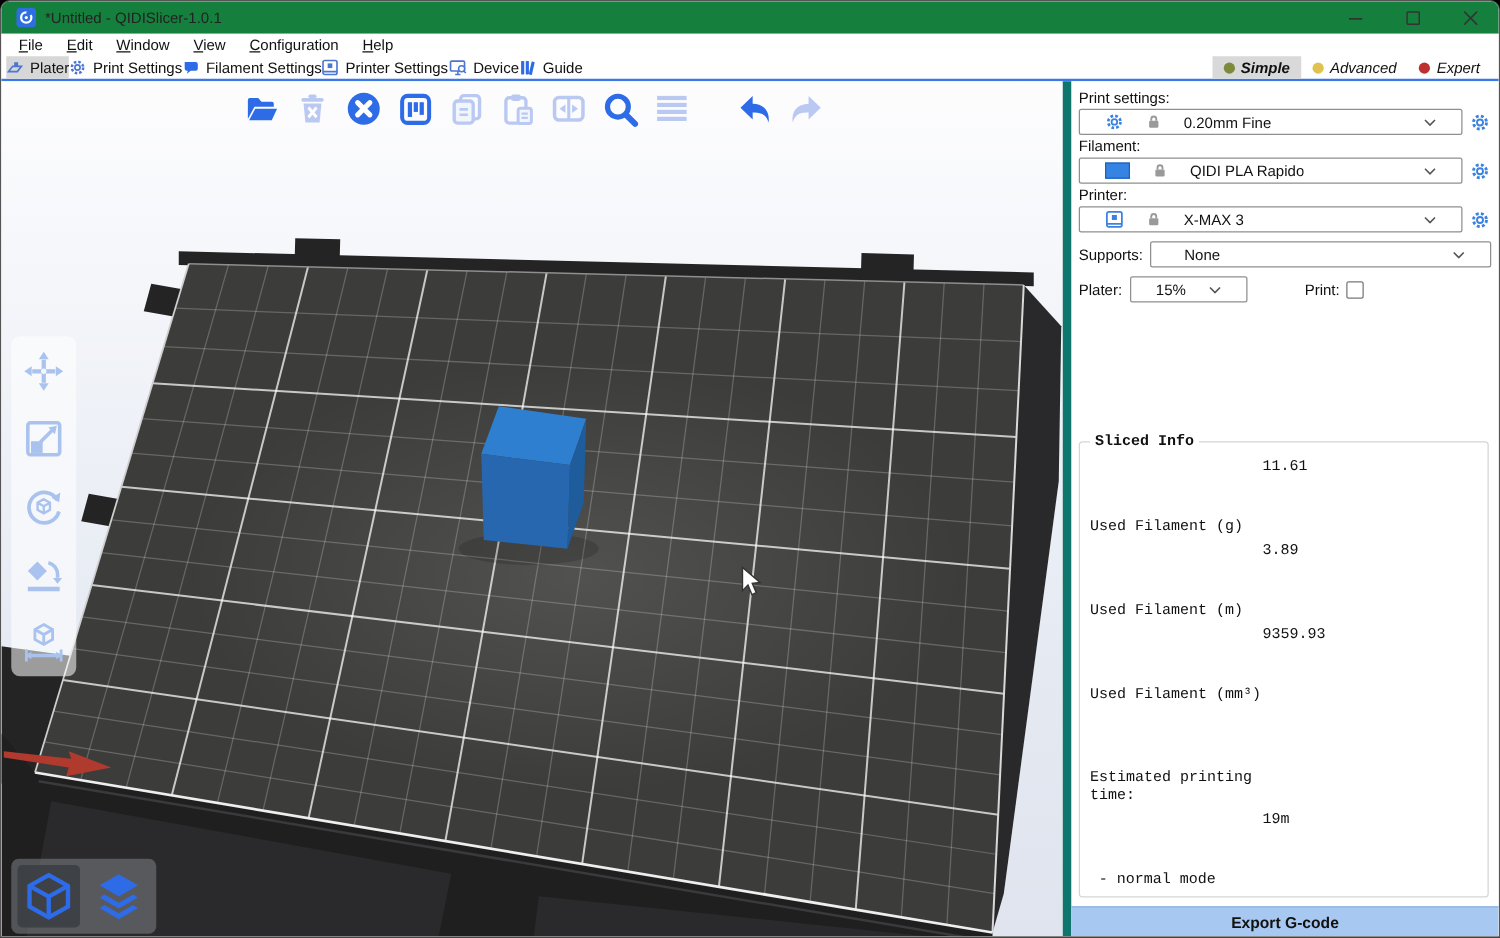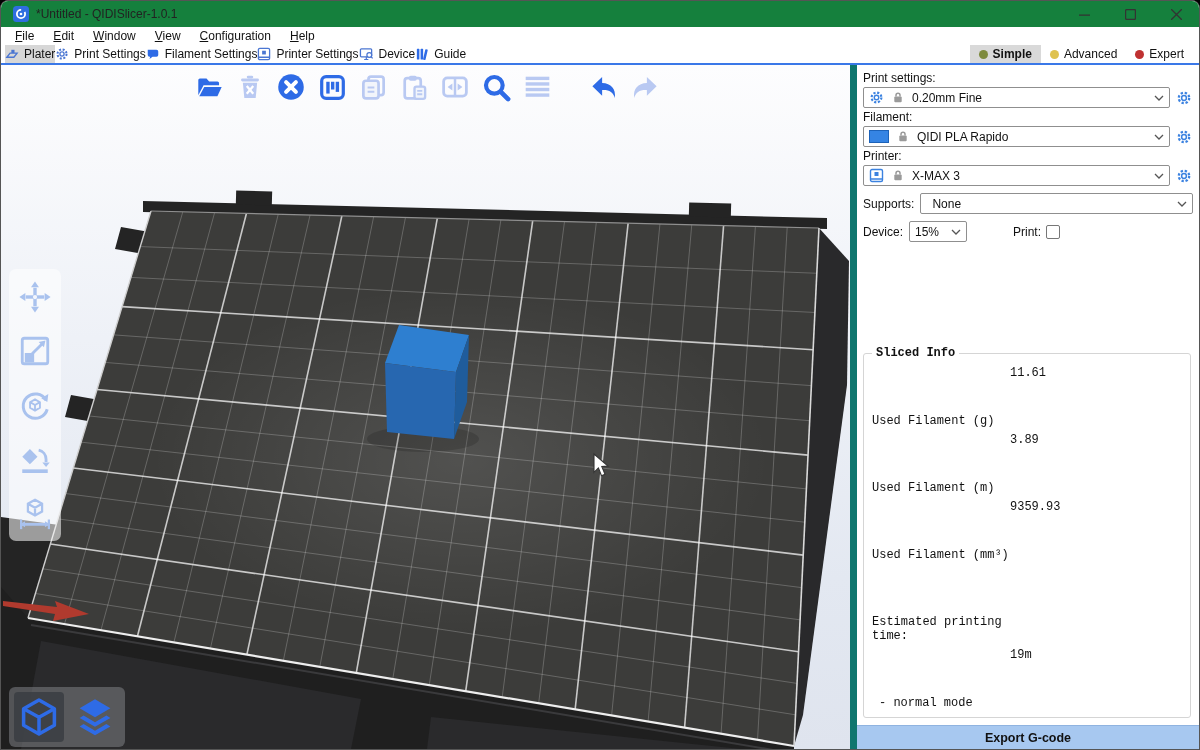--- a/index.html
+++ b/index.html
@@ -17,21 +17,21 @@
   
   .menubar { height:18px; background:#fff; display:flex; align-items:center; gap:19px; padding-left:14px; font-size:12px; color:#111; }
   .menu-item u { text-decoration:underline; }
 
   
   .tabbar { height:20px; background:#fff; display:flex; align-items:stretch; padding-left:4px; border-bottom:2px solid #3a78e8; }
   .tab { display:flex; align-items:center; gap:5px; padding:0 0; font-size:12px; color:#111; }
   .tab.selected { background:#d7d7d7; }
   .tab svg { flex:0 0 auto; }
   .modes { margin-left:auto; display:flex; align-items:stretch; padding-right:6px; }
-  .mode { display:flex; align-items:center; gap:5px; padding:0 9px; font-size:12px; color:#111; }
+  .mode { display:flex; align-items:center; gap:5px; padding:0 9px; font-size:12px; color:#111;font-style:italic; }
   .mode.selected { background:#d9d9d9; font-weight:bold; }
   .mode-dot { width:9px; height:9px; border-radius:50%; }
 
   
   .main { display:flex; height:684px; }
   .viewport { position:relative; width:849px; height:100%; overflow:hidden;
     background:linear-gradient(180deg,#fdfdfe 0%,#eef1f7 40%,#e3e8f1 75%,#dfe4ee 100%); }
   .scene { position:absolute; inset:0; }
 
   
@@ -51,21 +51,21 @@
   .view-toggles { position:absolute; left:8px; bottom:2px; display:flex; gap:6px; padding:5px;
     background:rgba(125,128,133,0.55); border-radius:6px; z-index:3; }
   .vt-btn { width:50px; height:50px; display:flex; align-items:center; justify-content:center; border-radius:4px; color:#2e6be6; }
   .vt-btn.active { background:rgba(58,61,66,0.85); }
 
   
   .panel { flex:1; background:#fff; border-left:7px solid #0f766e; display:flex; flex-direction:column; padding:4px 6px 0 6px; font-size:12px; color:#111; }
   .plabel { margin:2px 0 2px 0; }
   .combo-row { display:flex; align-items:center; gap:5px; }
   .combo { flex:1; height:21px; border:1px solid #8f8f8f; border-radius:2px; background:#fff;
-    display:flex; align-items:center; gap:8px; padding:0 5px; }
+    display:flex; align-items:center; gap:18px; padding:0 20px; }
   .combo .val { white-space:nowrap; overflow:hidden; }
   .combo .chev { margin-left:auto; }
   .swatch { width:20px; height:13px; border:1px solid #1c62b9; flex:0 0 auto; }
   .gear-btn { width:18px; height:18px; display:flex; align-items:center; justify-content:center; flex:0 0 auto; }
   .row-supports { display:flex; align-items:center; margin-top:7px; gap:6px; }
   .row-infill { display:flex; align-items:center; margin-top:7px; gap:6px; }
   .combo.small { flex:0 0 58px; }
   .brim-wrap { display:flex; align-items:center; gap:5px; margin-left:40px; }
   .checkbox { width:14px; height:14px; border:1px solid #777; border-radius:2px; background:#fff; }
 
@@ -495,21 +495,21 @@
         <span>Supports:</span>
         <div class="combo">
           <span class="val" style="padding-left:6px">None</span>
           <svg class="chev" width="10" height="6" viewBox="0 0 10 6">
               <path d="M1 1 l4 4 4-4" stroke="#555" fill="none" stroke-width="1.3"></path>
             </svg>
         </div>
       </div>
 
       <div class="row-infill">
-        <span>Device:</span>
+        <span>Plater:</span>
         <div class="combo small">
           <span class="val">15%</span>
           <svg class="chev" width="10" height="6" viewBox="0 0 10 6">
               <path d="M1 1 l4 4 4-4" stroke="#555" fill="none" stroke-width="1.3"></path>
             </svg>
         </div>
         <div class="brim-wrap">
           <span>Print:</span>
           <span class="checkbox"></span>
         </div>

